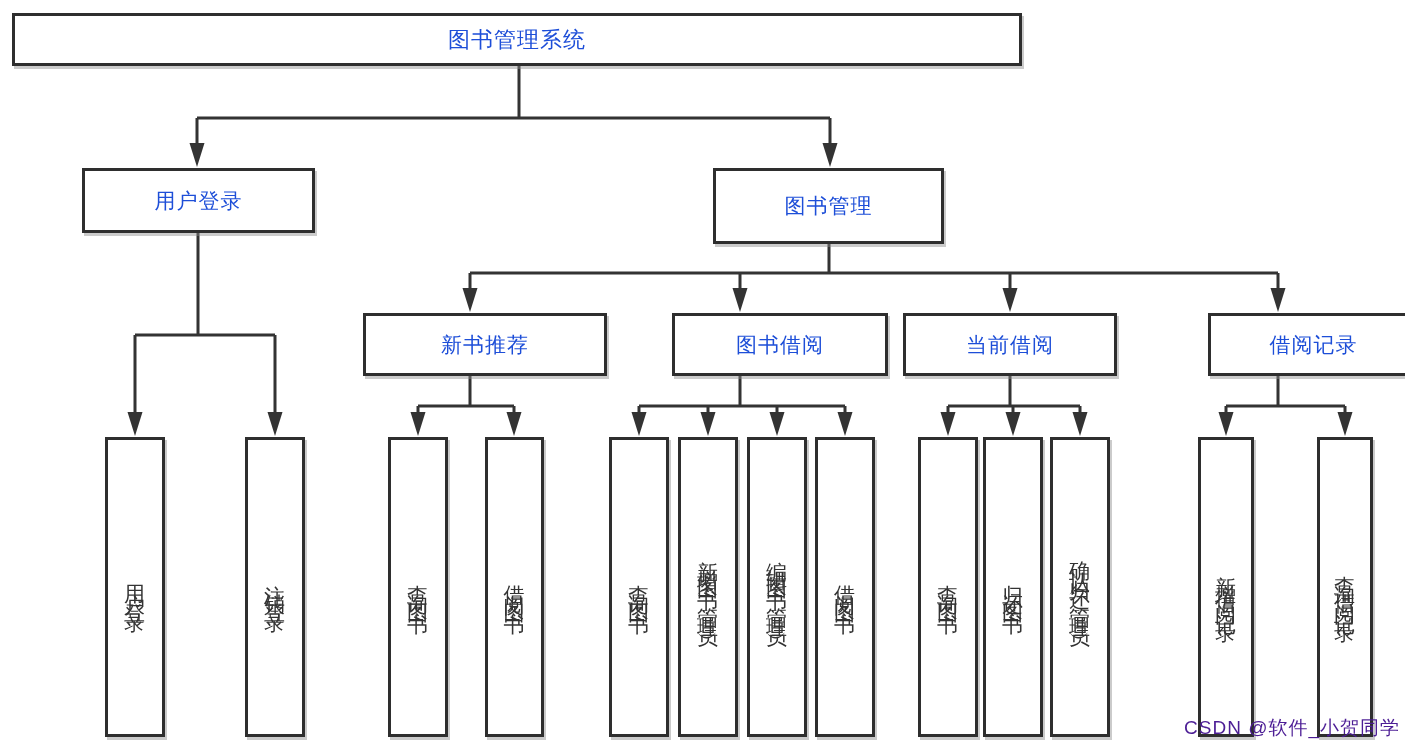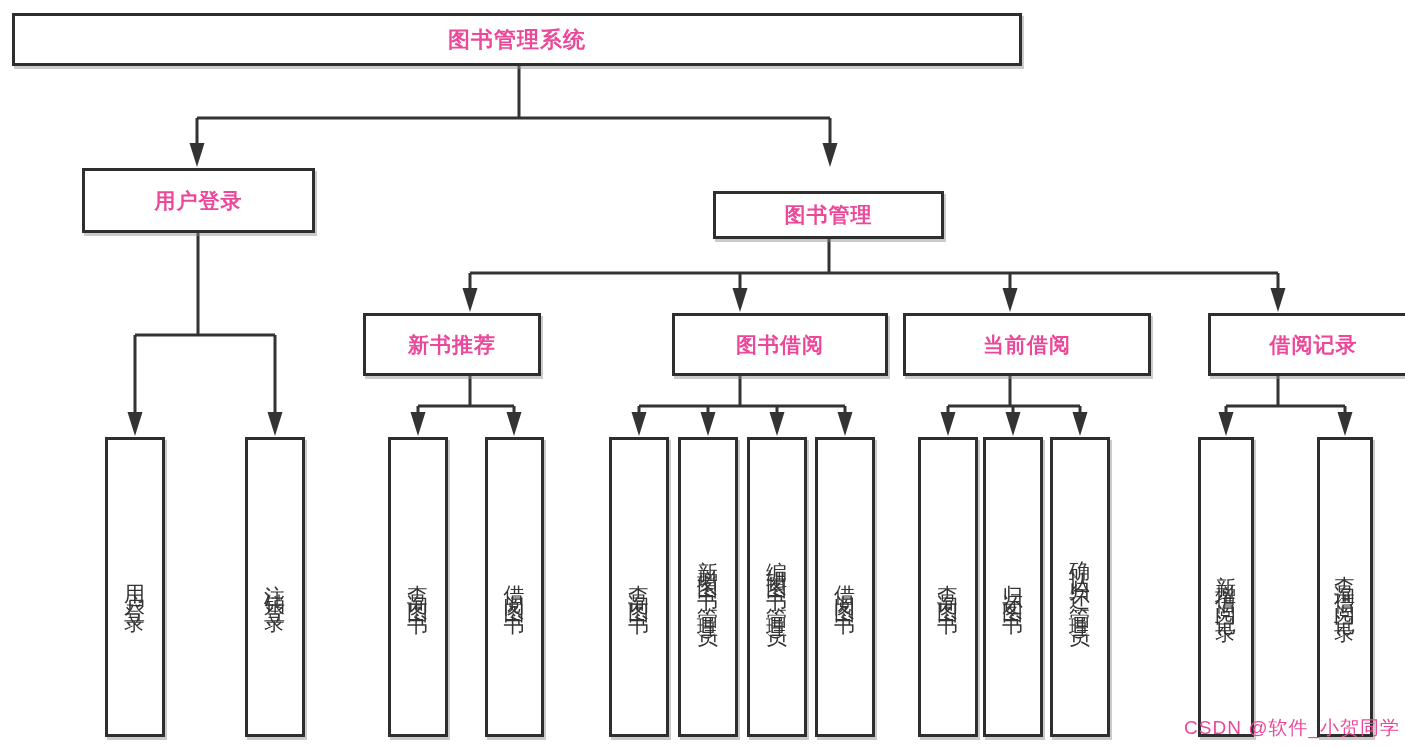--- a/index.html
+++ b/index.html
@@ -26,36 +26,35 @@
     border: 3px solid #2e2e2e;
     display: flex;
     align-items: center;
     justify-content: center;
     box-shadow: 2px 3px 0 rgba(140,140,140,0.45);
     z-index: 2;
   }
 
   .node-label {
     font-size: 21px;
-    color: #ec4899;
+    color: #1d4ed8;
     letter-spacing: 1px;
     white-space: nowrap;
-    font-weight: bold;
   }
 
   .root-box  { left: 12px;  top: 13px;  width: 1010px; height: 53px; }
   .root-box .node-label { font-size: 22px; }
 
   .lvl2-user { left: 82px;  top: 168px; width: 233px; height: 65px; }
-  .lvl2-book { left: 713px; top: 168px; width: 231px; height: 48px; margin-top: 23px; }
+  .lvl2-book { left: 713px; top: 168px; width: 231px; height: 76px; }
 
   .lvl3 { top: 313px; height: 63px; }
-  .lvl3-recommend { left: 363px;  width: 178px; }
+  .lvl3-recommend { left: 363px;  width: 244px; }
   .lvl3-borrow    { left: 632px;  width: 216px; margin-left: 40px; }
-  .lvl3-current   { left: 903px;  width: 248px; }
+  .lvl3-current   { left: 903px;  width: 214px; }
   .lvl3-records   { left: 1172px; width: 211px; margin-left: 36px; }
 
   .leaf { top: 437px; height: 300px; }
   .leaf .leaf-label {
     writing-mode: vertical-rl;
     text-orientation: mixed;
     font-size: 21px;
     letter-spacing: 0.45em;
     line-height: 1;
     color: #333333;
@@ -73,21 +72,21 @@
   .leaf-d2 { left: 983px;  width: 60px; }
   .leaf-d3 { left: 1050px; width: 60px; }
   .leaf-e1 { left: 1198px; width: 56px; }
   .leaf-e2 { left: 1317px; width: 56px; }
 
   .watermark {
     position: absolute;
     right: 5px;
     bottom: 6px;
     font-size: 19px;
-    color: #ec4899;
+    color: #4c1d95;
     letter-spacing: 1px;
     z-index: 5;
     white-space: nowrap;
   }
 </style>
 </head>
 <body>
 
 <div class="canvas">
 

